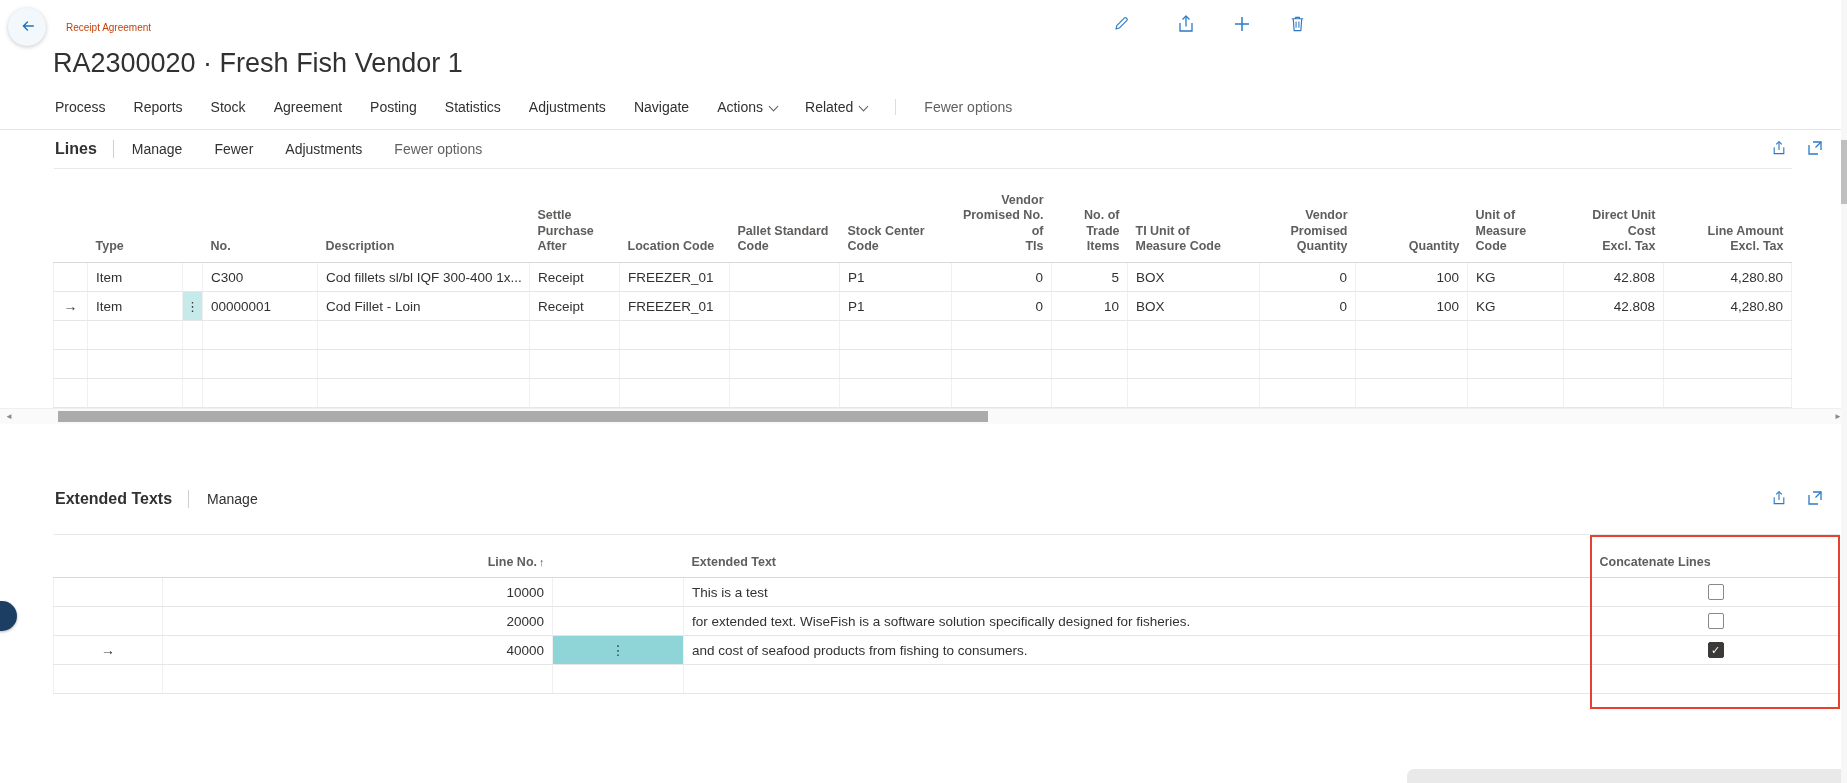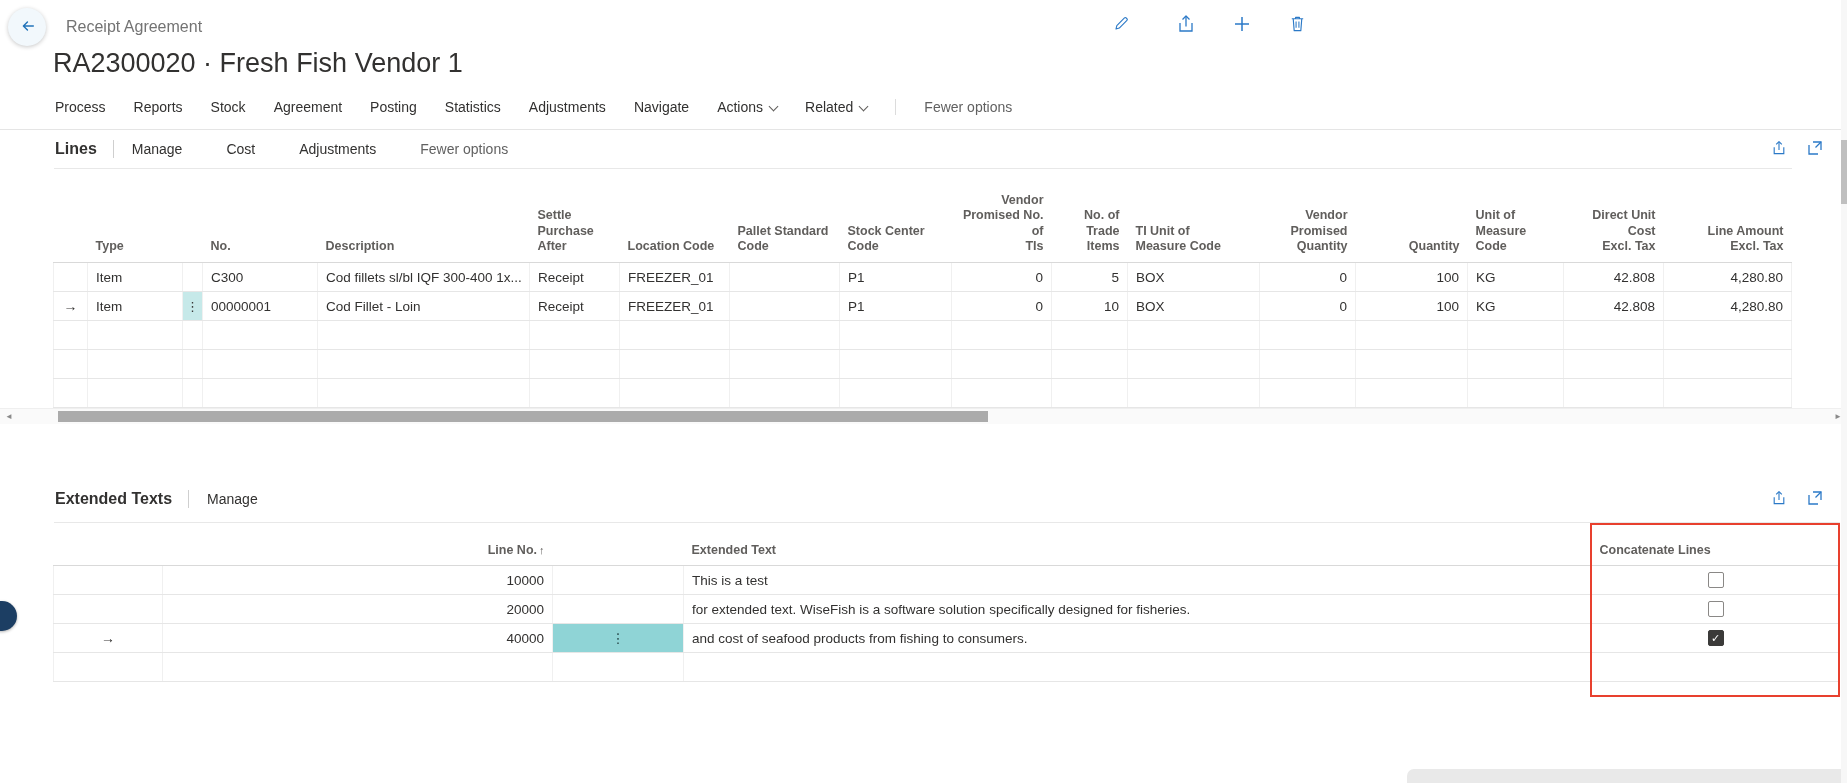--- a/index.html
+++ b/index.html
@@ -9,39 +9,39 @@
     font-family:"Liberation Sans","DejaVu Sans",sans-serif;
     font-size:14px;
   }
   
   .topbar{display:flex;align-items:center;gap:20px;padding:8px 0 0 8px;}
   .back-btn{
     width:38px;height:38px;border-radius:50%;border:none;background:#f2f8fc;
     box-shadow:0 1px 4px rgba(0,0,0,.22);display:flex;align-items:center;justify-content:center;
     cursor:pointer;flex:0 0 auto;
   }
-  .caption{font-size:16px;color:#737373;}
+  .caption{font-size:10px;color:#c2410c;}
   .page-title{font-size:27px;font-weight:400;color:#323130;margin:2px 0 4px 53px;white-space:nowrap;}
   .top-actions{position:absolute;top:6px;left:1102px;display:flex;align-items:center;gap:36px;}
   .edit-circle{width:38px;height:38px;border-radius:50%;border:1.5px solid #2b79c7;
     display:flex;align-items:center;justify-content:center;background:#fff;}
   .icon-btn{background:none;border:none;padding:0;cursor:pointer;display:flex;align-items:center;}
   
   .ribbon{display:flex;align-items:center;gap:28px;margin-top:16px;padding:4px 0 14px 55px;
     border-bottom:1px solid #e5e5e5;font-size:14px;white-space:nowrap;}
   .ribbon-item{color:#323130;cursor:pointer;}
   .chev{display:inline-block;width:6px;height:6px;border-right:1.3px solid #605e5c;
     border-bottom:1.3px solid #605e5c;transform:rotate(45deg);margin:0 0 2px 7px;}
   .vdiv{width:1px;height:16px;background:#dcdcdc;}
   .fewer{color:#616161;}
   
   .card-head{display:flex;align-items:center;margin-left:55px;margin-right:24px;height:38px;font-size:14px;}
   .card-title{font-size:16px;font-weight:700;color:#323130;white-space:nowrap;}
   .head-div{width:1px;height:18px;background:#cfcfcf;margin:0 18px 0 16px;}
-  .card-tabs{display:flex;gap:44px;white-space:nowrap;}
+  .card-tabs{display:flex;gap:32px;white-space:nowrap;}
   .head-icons{margin-left:auto;display:flex;gap:20px;align-items:center;}
   
   table{border-collapse:collapse;table-layout:fixed;margin-left:53px;border-top:1px solid #e8e8e8;}
   th{vertical-align:bottom;text-align:left;font-weight:700;color:#605e5c;font-size:12.5px;
     padding:4px 8px 7px 8px;white-space:pre-line;border-bottom:1px solid #d9d9d9;line-height:1.25;}
   td{height:28px;padding:0 8px;font-size:13.5px;color:#323130;border-bottom:1px solid #e6e6e6;
     border-right:1px solid #f0f0f0;white-space:nowrap;overflow:hidden;}
   td:first-child{border-left:1px solid #f0f0f0;}
   .r{text-align:right;}
   .lines-head-row th{height:82px;}
@@ -57,21 +57,21 @@
   .cb::after{content:"";}
   .cb.checked::after{content:"✓";}
   .sort-arrow{font-size:11px;color:#605e5c;margin-left:2px;}
   
   .hscroll{height:15px;display:flex;align-items:center;background:#fafafa;border-top:1px solid #efefef;
     width:100%;margin-top:0;}
   .harrow{width:18px;text-align:center;color:#8a8a8a;font-size:8px;line-height:15px;cursor:pointer;}
   .htrack{flex:1;position:relative;height:100%;}
   .hthumb{position:absolute;left:40px;top:2px;width:930px;height:11px;background:#ababab;cursor:grab;}
   
-  .ext-wrap{position:relative;margin-top:4px;}
+  .ext-wrap{position:relative;margin-top:16px;}
   .ext-head-row th{height:26px;}
   .red-box{position:absolute;left:1590px;top:1px;width:250px;height:174px;border:2px solid #e8402e;
     box-sizing:border-box;pointer-events:none;}
   
   .vscroll{position:absolute;right:0;top:0;width:6px;height:100%;background:#f7f7f7;}
   .vthumb{position:absolute;top:140px;width:100%;height:64px;background:#bfbfbf;cursor:grab;}
   .presence{position:absolute;left:-13px;top:601px;width:30px;height:30px;border-radius:50%;
     background:#1c3e63;box-shadow:0 1px 3px rgba(0,0,0,.3);cursor:pointer;}
   .bottom-bar{position:absolute;right:0;bottom:0;width:440px;height:14px;background:#e9e9e9;
     border-top-left-radius:7px;}
@@ -141,21 +141,21 @@
   <span class="vdiv"></span>
   <span class="ribbon-item fewer">Fewer options</span>
 </nav>
 
 <section>
   <div class="card-head">
     <span class="card-title">Lines</span>
     <span class="head-div"></span>
     <div class="card-tabs">
       <span>Manage</span>
-      <span>Cost</span>
+      <span>Fewer</span>
       <span>Adjustments</span>
       <span class="fewer">Fewer options</span>
     </div>
     <div class="head-icons">
       <button class="icon-btn">
         <span>
           <svg width="16" height="16" viewBox="0 0 20 20">
               <path d="M4 9v8h12V9" fill="none" stroke="#2b79c7" stroke-width="1.4"></path>
               <path d="M10 12.5V2.5" stroke="#2b79c7" stroke-width="1.4" fill="none"></path>
               <path d="M6.5 5.5L10 2l3.5 3.5" fill="none" stroke="#2b79c7" stroke-width="1.4" stroke-linejoin="round"></path>

